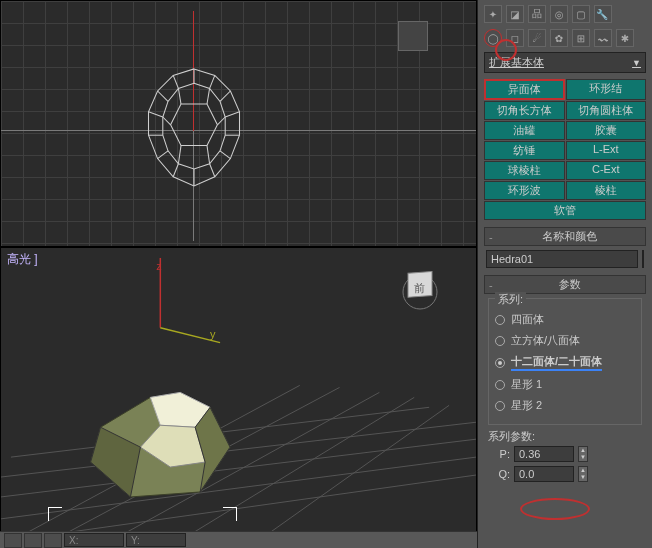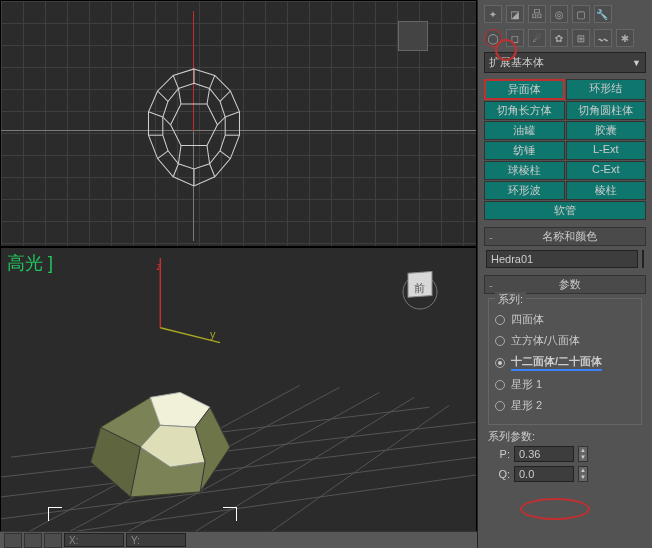--- a/index.html
+++ b/index.html
@@ -20,32 +20,32 @@
 .axis-y { position:absolute; left:192px; top:10px; width:1px; height:230px; background:#7a7a7a; }
 .axis-y-red { position:absolute; left:192px; top:10px; width:1px; height:120px; background:#c03030; }
 .axis-x { position:absolute; left:0; top:129px; width:100%; height:1px; background:#7a7a7a; }
 
 .wire-hedra { position:absolute; left:128px; top:64px; width:130px; height:130px; }
 .wire-hedra svg { width:100%; height:100%; }
 
 .cube-gizmo { position:absolute; right:48px; top:20px; width:30px; height:30px; border:1px solid #666; background:#444; }
 .cube-gizmo2 { position:absolute; right:32px; top:14px; width:48px; height:48px; }
 
-.vp-label { position:absolute; left:6px; top:3px; color:#22c55e; font-size:18px; }
+.vp-label { position:absolute; left:6px; top:3px; color:#c4b5fd; font-size:12px; }
 
 .sel-br { position:absolute; width:14px; height:14px; border:1px solid #fff; }
 .br-tl{left:47px;top:259px;border-right:none;border-bottom:none;}
 .br-tr{left:222px;top:259px;border-left:none;border-bottom:none;}
 
 .sidepanel { width:175px; background:#535353; border-left:1px solid #222; display:flex; flex-direction:column; padding:2px; }
 .tool-row { display:flex; gap:4px; padding:3px 4px; }
 .tool-ic { width:18px; height:18px; border:1px solid #666; background:#4d4d4d; display:flex; align-items:center; justify-content:center; color:#aaa; font-size:10px; }
 .tool-ic.sel { border:1px solid #c03030; border-radius:50%; }
 
-.dd { margin:2px 4px; background:#3d3d3d; border:1px solid #222; padding:2px 4px; display:flex; justify-content:space-between; align-items:center; }
+.dd { margin:2px 4px; background:#3d3d3d; border:1px solid #222; padding:2px 4px; display:flex; justify-content:space-between; align-items:center;text-decoration:underline; }
 .dd .arrow{font-size:9px;}
 
 .btn-grid { display:grid; grid-template-columns:1fr 1fr; gap:1px; margin:4px; }
 .btn { background:#0f766e; border:1px solid #333; text-align:center; padding:1px 0; }
 .btn.hl { border:2px solid #c03030; }
 .btn.wide { grid-column:1/3; }
 
 .rollout-hd { background:#4a4a4a; border:1px solid #333; margin:3px 4px 0; padding:1px 4px; display:flex; align-items:center; }
 .rollout-hd .dash{color:#999;margin-right:6px;}
 .rollout-hd .t{flex:1;text-align:center;}

